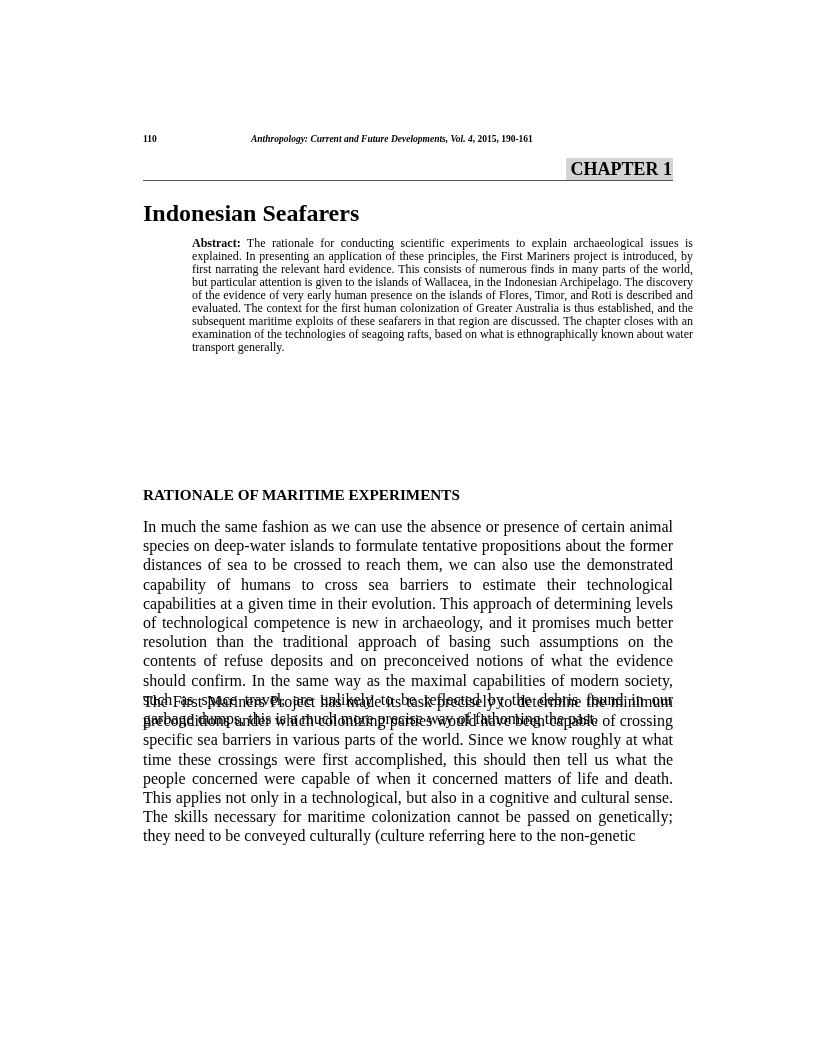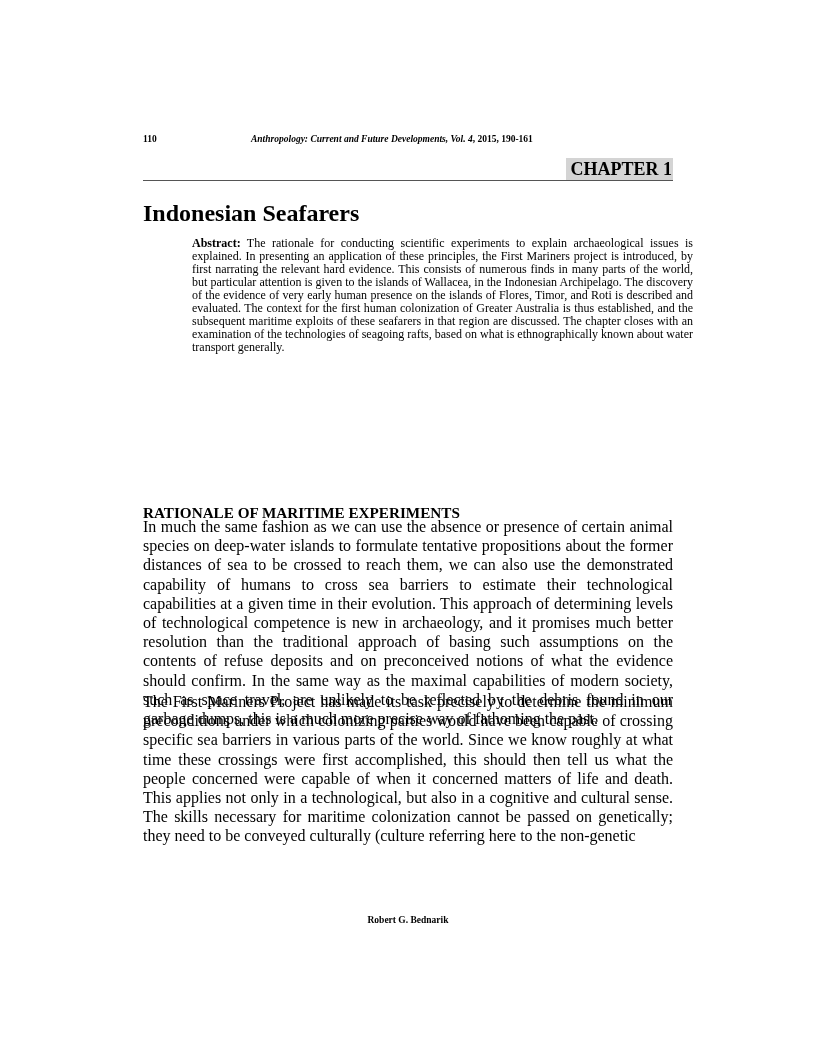--- a/index.html
+++ b/index.html
@@ -90,21 +90,21 @@
       left: 143px;
       top: 409px;
       width: 530px;
       font-size: 15.2px;
       line-height: 19.2px;
       text-align: justify;
     }
     .section-heading {
       position: absolute;
       left: 143px;
-      top: 503px;
+      top: 485px;
       font-size: 15.2px;
       font-weight: bold;
       line-height: 19px;
       white-space: nowrap;
     }
     .para {
       position: absolute;
       left: 143px;
       width: 530px;
       font-size: 16px;
@@ -145,16 +145,15 @@
   <div class="abstract"><b>Abstract:</b><span> The rationale for conducting scientific experiments to explain archaeological issues is explained. In presenting an application of these principles, the First Mariners project is introduced, by first narrating the relevant hard evidence. This consists of numerous finds in many parts of the world, but particular attention is given to the islands of Wallacea, in the Indonesian Archipelago. The discovery of the evidence of very early human presence on the islands of Flores, Timor, and Roti is described and evaluated. The context for the first human colonization of Greater Australia is thus established, and the subsequent maritime exploits of these seafarers in that region are discussed. The chapter closes with an examination of the technologies of seagoing rafts, based on what is ethnographically known about water transport generally.</span></div>
 
 
   <div class="section-heading">RATIONALE OF MARITIME EXPERIMENTS</div>
 
   <div class="para para1">In much the same fashion as we can use the absence or presence of certain animal species on deep-water islands to formulate tentative propositions about the former distances of sea to be crossed to reach them, we can also use the demonstrated capability of humans to cross sea barriers to estimate their technological capabilities at a given time in their evolution. This approach of determining levels of technological competence is new in archaeology, and it promises much better resolution than the traditional approach of basing such assumptions on the contents of refuse deposits and on preconceived notions of what the evidence should confirm. In the same way as the maximal capabilities of modern society, such as space travel, are unlikely to be reflected by the debris found in our garbage dumps, this is a much more precise way of fathoming the past.</div>
 
   <div class="para para2">The First Mariners Project has made its task precisely to determine the minimum preconditions under which colonizing parties would have been capable of crossing specific sea barriers in various parts of the world. Since we know roughly at what time these crossings were first accomplished, this should then tell us what the people concerned were capable of when it concerned matters of life and death. This applies not only in a technological, but also in a cognitive and cultural sense. The skills necessary for maritime colonization cannot be passed on genetically; they need to be conveyed culturally (culture referring here to the non-genetic</div>
 
   <div class="footer">
-    <div>Robert G. Bednarik</div>
   </div>
 
 </div>
 
 </body></html>

